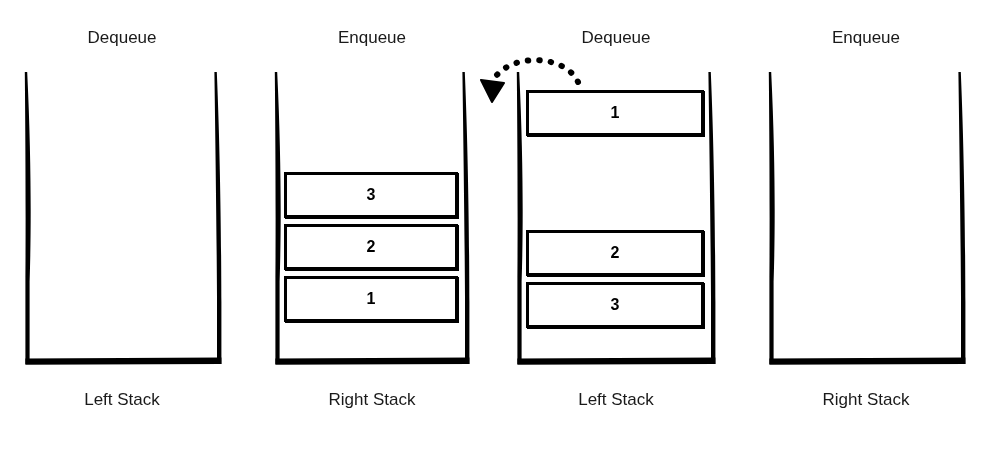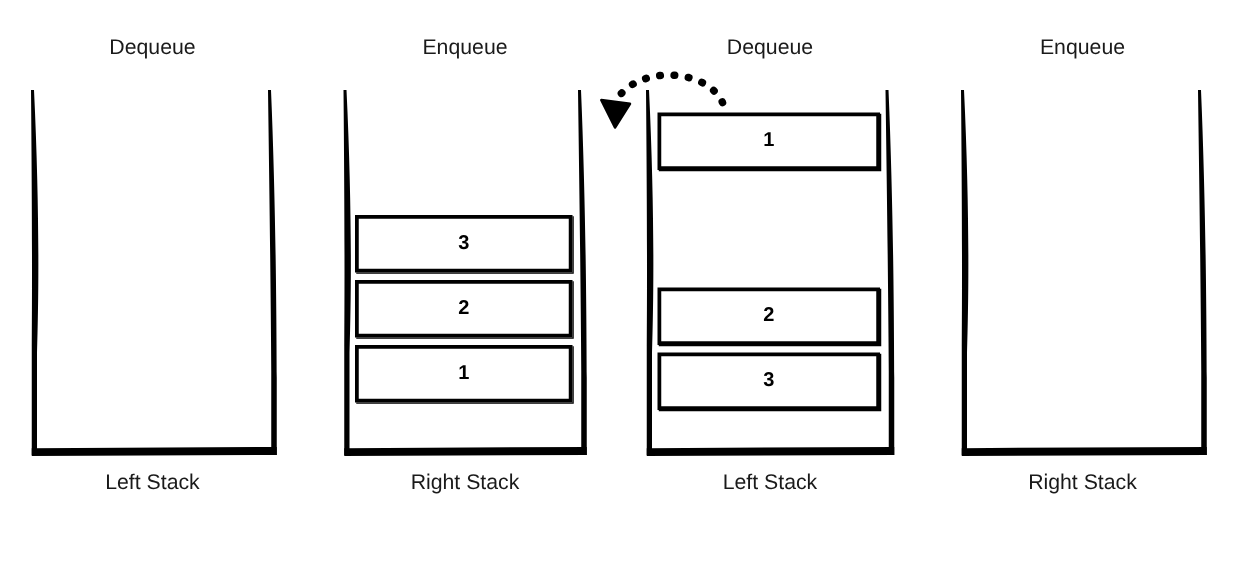--- a/index.html
+++ b/index.html
@@ -31,21 +31,21 @@
   .stack-bottom-label {
     position: absolute;
     width: 100%;
     text-align: center;
     font-size: 17px;
     line-height: 20px;
     color: #1a1a1a;
     white-space: nowrap;
   }
   .stack-top-label { top: 28px; }
-  .stack-bottom-label { top: 376px; }
+  .stack-bottom-label { top: 390px; }
 
   
   .container-shape {
     position: absolute;
     top: 72px;
     left: 0;
     right: 0;
     height: 296px;
   }
   .container-shape svg {

